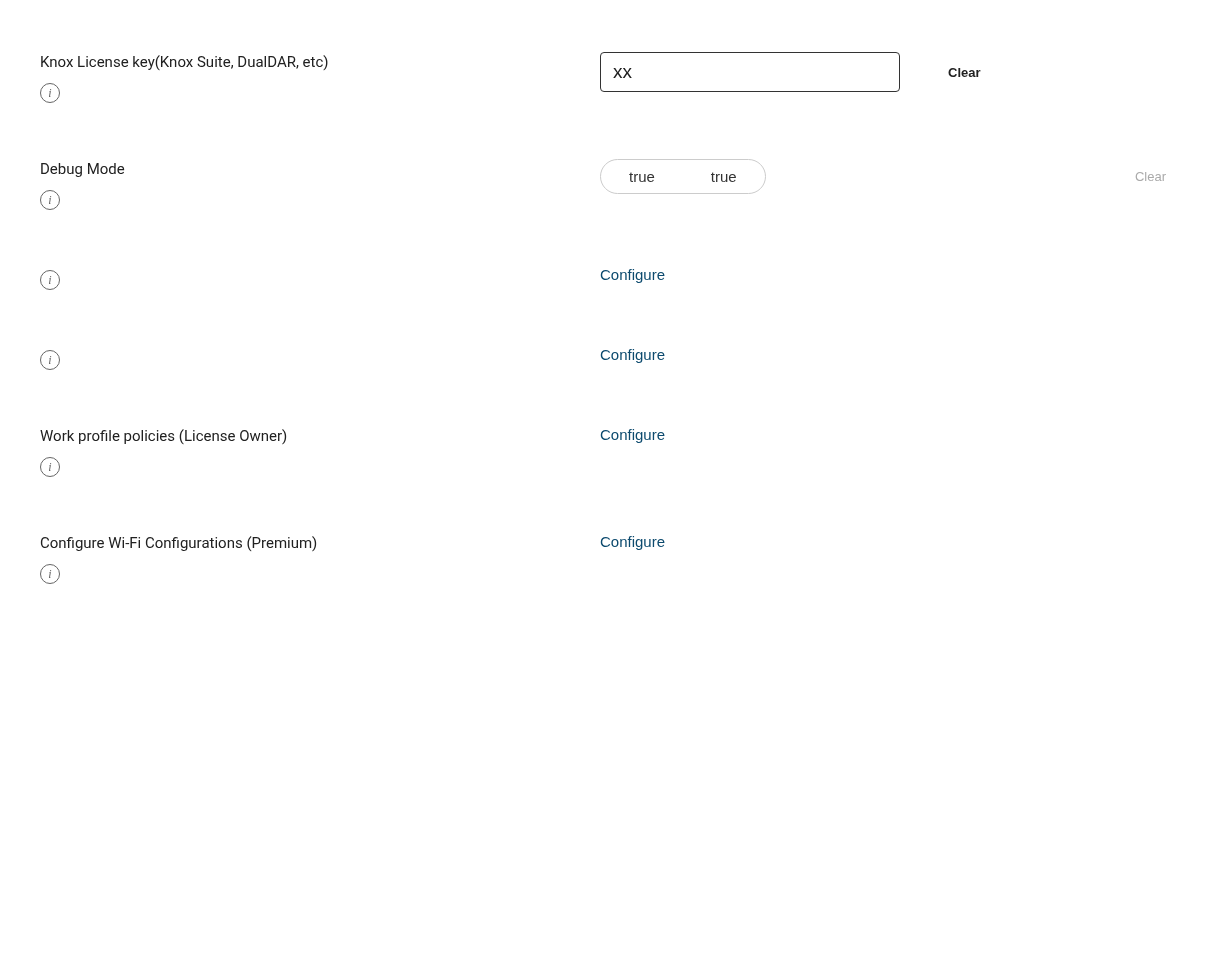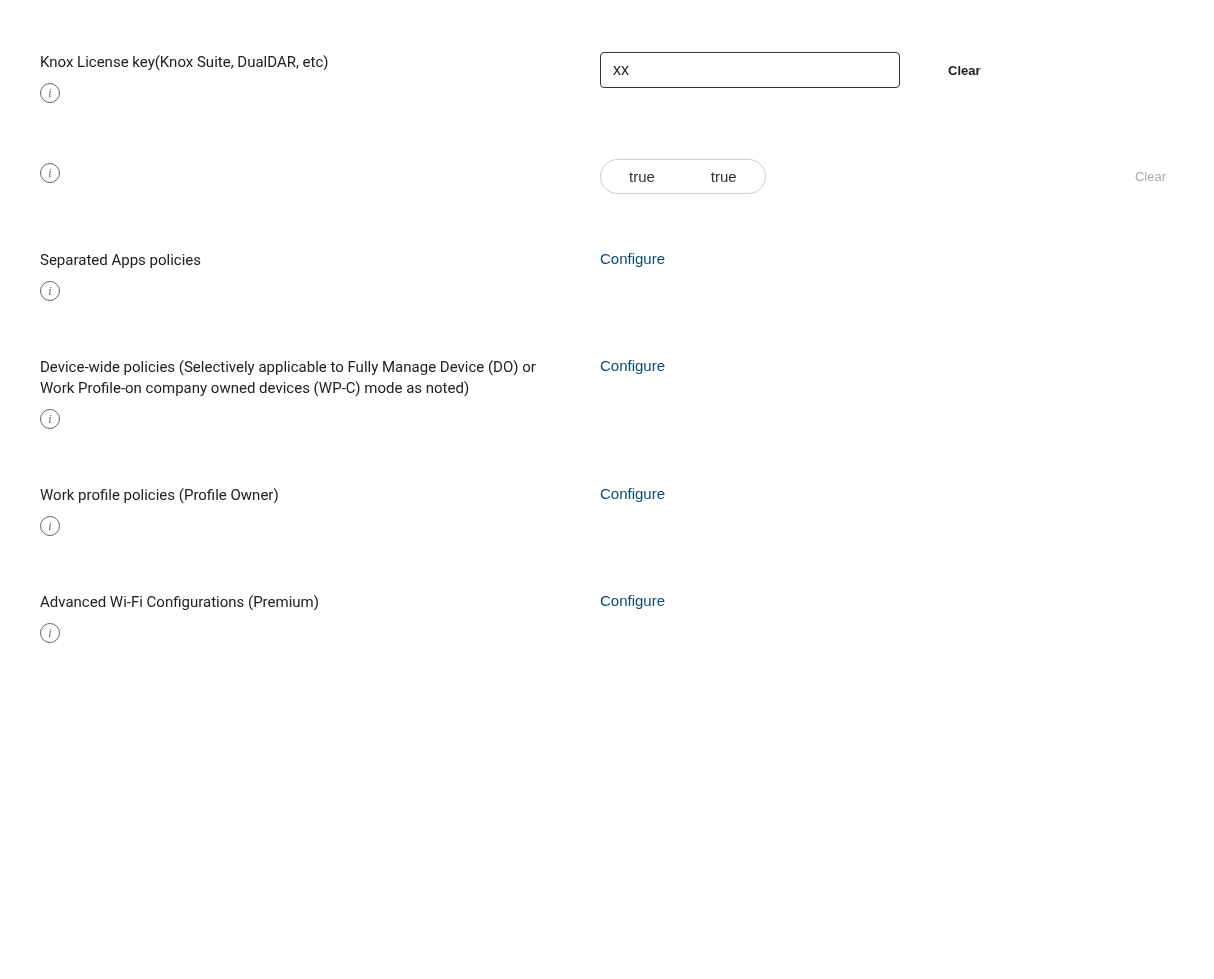--- a/index.html
+++ b/index.html
@@ -63,21 +63,21 @@
       flex: 1;
       display: flex;
       align-items: center;
       gap: 40px;
     }
 
     .text-input {
       border: 1.5px solid #333;
       border-radius: 4px;
       padding: 8px 12px;
-      font-size: 16px;
+      font-size: 19px;
       color: #212121;
       width: 300px;
       outline: none;
     }
 
     .clear-btn {
       font-size: 13px;
       font-weight: 600;
       color: #212121;
       cursor: pointer;
@@ -131,47 +131,47 @@
 
 <div class="settings-container">
 <div class="setting-row">
       <div class="setting-label-col"><div class="setting-label">Knox License key(Knox Suite, DualDAR, etc)</div><div class="info-icon">i</div></div>
       <div class="setting-control-col">
         <input type="text" class="text-input" placeholder="" value="xx" style="">
         <button class="clear-btn">Clear</button>
       </div>
     </div>
     <div class="setting-row">
-      <div class="setting-label-col"><div class="info-icon">i</div></div>
+      <div class="setting-label-col"><div class="setting-label">Debug Mode</div><div class="info-icon">i</div></div>
       <div class="setting-control-col">
         <div class="toggle-group">
           <button class="toggle-option">true</button>
           <button class="toggle-option">true</button>
         </div>
         <div style="flex: 1 1 0%;"></div>
         <button class="clear-btn disabled">Clear</button>
       </div>
     </div>
     <div class="setting-row">
-      <div class="setting-label-col"><div class="setting-label">Separated Apps policies</div><div class="info-icon">i</div></div>
+      <div class="setting-label-col"><div class="info-icon">i</div></div>
       <div class="setting-control-col">
         <button class="configure-link">Configure</button>
       </div>
     </div>
     <div class="setting-row">
-      <div class="setting-label-col"><div class="setting-label">Device-wide policies (Selectively applicable to Fully Manage Device (DO) or Work Profile-on company owned devices (WP-C) mode as noted)</div><div class="info-icon">i</div></div>
+      <div class="setting-label-col"><div class="info-icon">i</div></div>
       <div class="setting-control-col">
         <button class="configure-link">Configure</button>
       </div>
     </div>
     <div class="setting-row">
-      <div class="setting-label-col"><div class="setting-label">Work profile policies (Profile Owner)</div><div class="info-icon">i</div></div>
+      <div class="setting-label-col"><div class="setting-label">Work profile policies (License Owner)</div><div class="info-icon">i</div></div>
       <div class="setting-control-col">
         <button class="configure-link">Configure</button>
       </div>
     </div>
     <div class="setting-row">
-      <div class="setting-label-col"><div class="setting-label">Advanced Wi-Fi Configurations (Premium)</div><div class="info-icon">i</div></div>
+      <div class="setting-label-col"><div class="setting-label">Configure Wi-Fi Configurations (Premium)</div><div class="info-icon">i</div></div>
       <div class="setting-control-col">
         <button class="configure-link">Configure</button>
       </div>
     </div>
   </div>
 
 </body></html>

